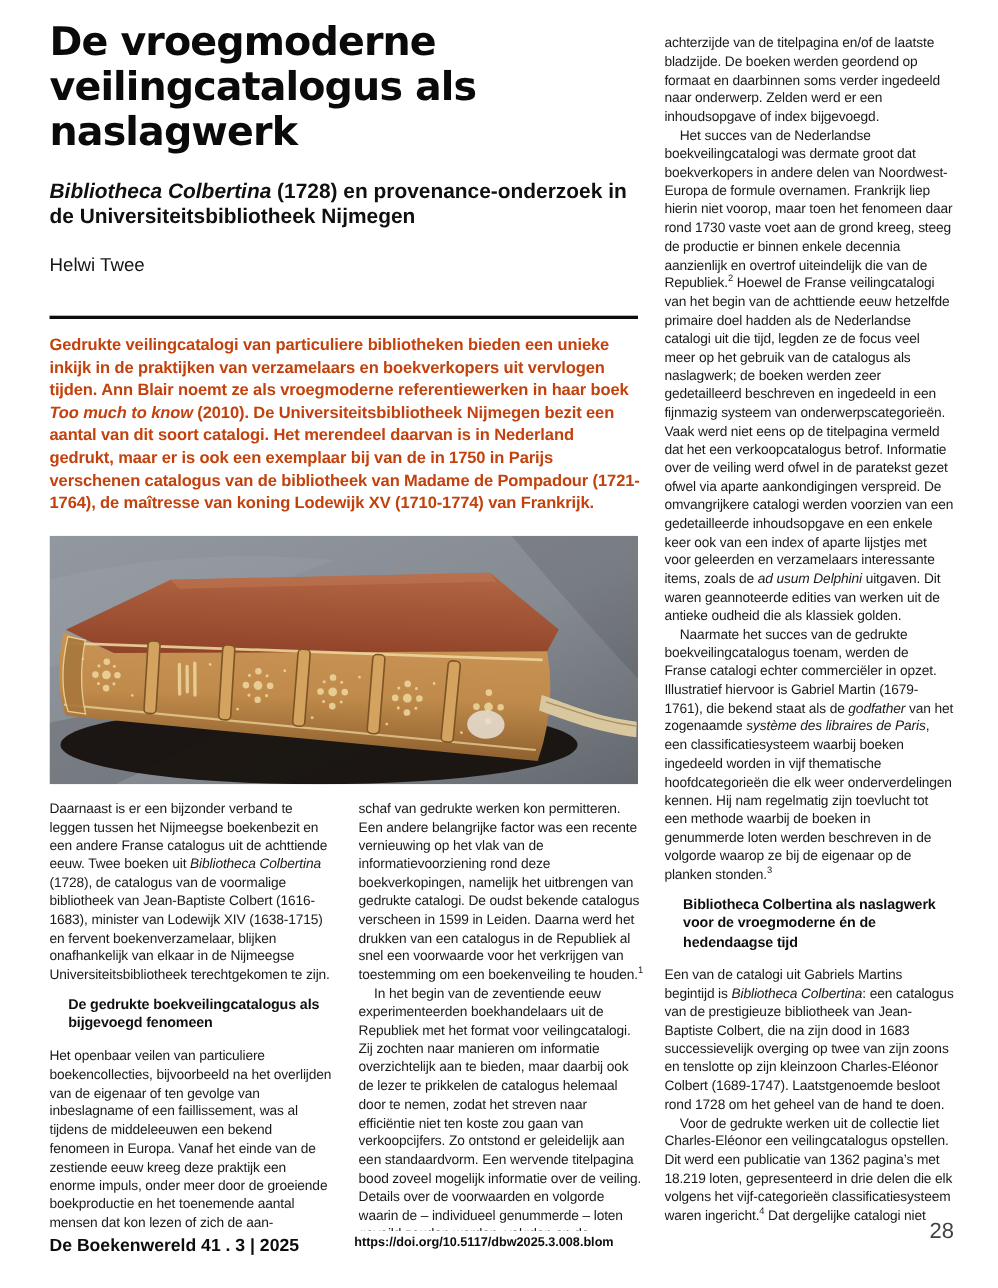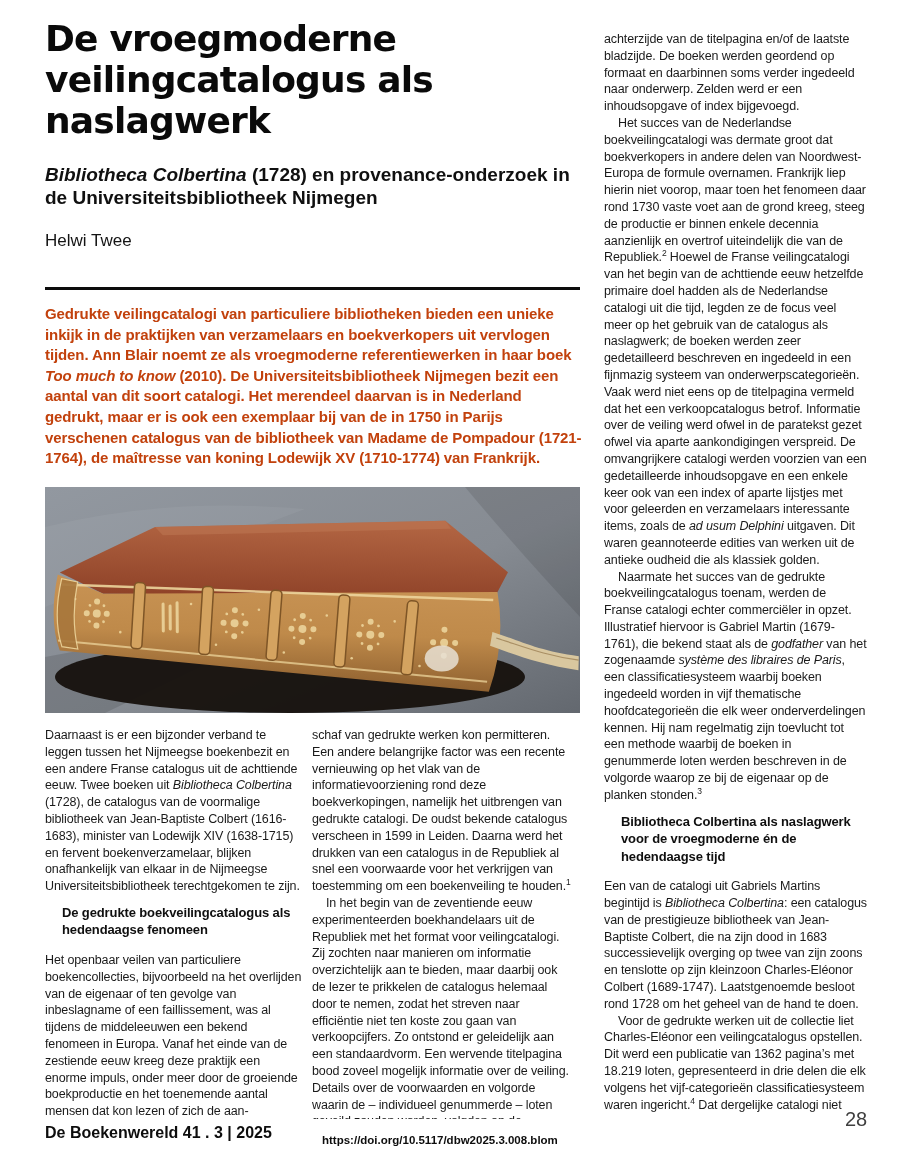--- a/index.html
+++ b/index.html
@@ -27,30 +27,30 @@
   .figure { position:absolute; left:45px; top:487px; width:535px; height:226px; }
   .figure svg { display:block; }
   .col { position:absolute; font-size:12.5px; line-height:16.8px; letter-spacing:-0.12px; color:#1a1a1a; }
   .col p { margin:0; }
   .col p.ind { text-indent:14px; }
   .col h3 {
     font-size:13px; line-height:17.5px; font-weight:bold; color:#0f0f0f;
     margin:9px 0 13px 0; padding-left:17px;
   }
   .col1 { left:45px;  top:727px; width:260px; height:392px; overflow:hidden; }
-  .col2 { left:312px; top:727px; width:262px; height:392px; overflow:hidden; }
+  .col2 { left:326px; top:727px; width:262px; height:392px; overflow:hidden; }
   .col3 { left:604px; top:31px;  width:263px; height:1082px; overflow:hidden; }
   sup { font-size:8.5px; line-height:0; vertical-align:super; }
   .footer-journal {
     position:absolute; left:45px; top:1124px;
     font-size:16px; font-weight:bold; color:#0d0d0d;
   }
   .footer-doi {
     position:absolute; left:322px; top:1124px;
-    font-size:11.5px; font-weight:bold; color:#0d0d0d; text-decoration:none;margin-top:10px;
+    font-size:11.5px; font-weight:bold; color:#0d0d0d; text-decoration:none;
   }
   .footer-page {
     position:absolute; left:845px; top:1108px; width:40px;
     font-size:20px; color:#404040;
   }
 </style>
 </head>
 <body>
 
 <div class="page">
@@ -187,21 +187,21 @@
         <ellipse cx="398" cy="168" rx="17" ry="13" opacity="0.85" fill="#e7e1d3"></ellipse>
 
         <path d="M448,140 C475,148 495,158 535,162 L535,176 C498,172 470,162 446,154 Z" fill="#d9c79f"></path>
         <path d="M452,146 C480,154 500,162 535,166" stroke="#a98f64" stroke-width="1.2" fill="none"></path>
       </g>
     </svg>
   </div>
 
   <div class="col col1">
     <p><span>Daarnaast is er een bijzonder verband te leggen tussen het Nijmeegse boekenbezit en een andere Franse catalogus uit de achttiende eeuw. Twee boeken uit </span><span class="it">Bibliotheca Colbertina</span><span> (1728), de catalogus van de voormalige bibliotheek van Jean-Baptiste Colbert (1616-1683), minister van Lodewijk XIV (1638-1715) en fervent boekenverzamelaar, blijken onafhankelijk van elkaar in de Nijmeegse Universiteitsbibliotheek terechtgekomen te zijn.</span></p>
-    <h3>De gedrukte boekveilingcatalogus als hedendaagse fenomeen</h3>
+    <h3>De gedrukte boekveilingcatalogus als bijgevoegd fenomeen</h3>
     <p><span>Het openbaar veilen van particuliere boekencollecties, bijvoorbeeld na het overlijden van de eigenaar of ten gevolge van inbeslagname of een faillissement, was al tijdens de middeleeuwen een bekend fenomeen in Europa. Vanaf het einde van de zestiende eeuw kreeg deze praktijk een enorme impuls, onder meer door de groeiende boekproductie en het toenemende aantal mensen dat kon lezen of zich de aan-</span></p>
   </div>
 
   <div class="col col2">
     <p><span>schaf van gedrukte werken kon permitteren. Een andere belangrijke factor was een recente vernieuwing op het vlak van de informatievoorziening rond deze boekverkopingen, namelijk het uitbrengen van gedrukte catalogi. De oudst bekende catalogus verscheen in 1599 in Leiden. Daarna werd het drukken van een catalogus in de Republiek al snel een voorwaarde voor het verkrijgen van toestemming om een boekenveiling te houden.</span><sup>1</sup></p>
     <p class="ind"><span>In het begin van de zeventiende eeuw experimenteerden boekhandelaars uit de Republiek met het format voor veilingcatalogi. Zij zochten naar manieren om informatie overzichtelijk aan te bieden, maar daarbij ook de lezer te prikkelen de catalogus helemaal door te nemen, zodat het streven naar efficiëntie niet ten koste zou gaan van verkoopcijfers. Zo ontstond er geleidelijk aan een standaardvorm. Een wervende titelpagina bood zoveel mogelijk informatie over de veiling. Details over de voorwaarden en volgorde waarin de – individueel genummerde – loten geveild zouden worden, volgden op de</span></p>
   </div>
 
   <div class="col col3">
     <p><span>achterzijde van de titelpagina en/of de laatste bladzijde. De boeken werden geordend op formaat en daarbinnen soms verder ingedeeld naar onderwerp. Zelden werd er een inhoudsopgave of index bijgevoegd.</span></p>

